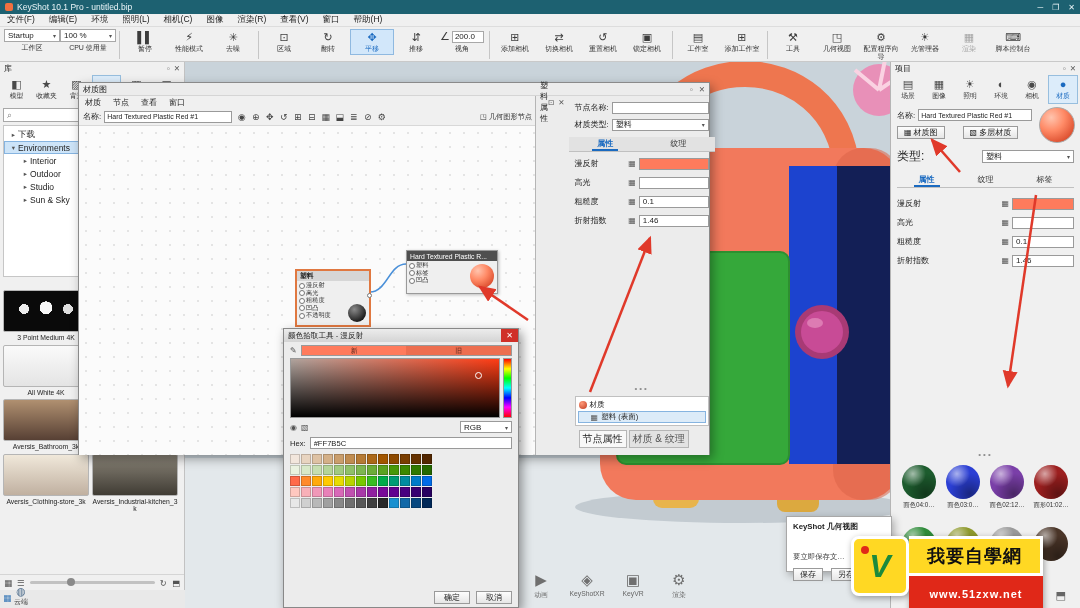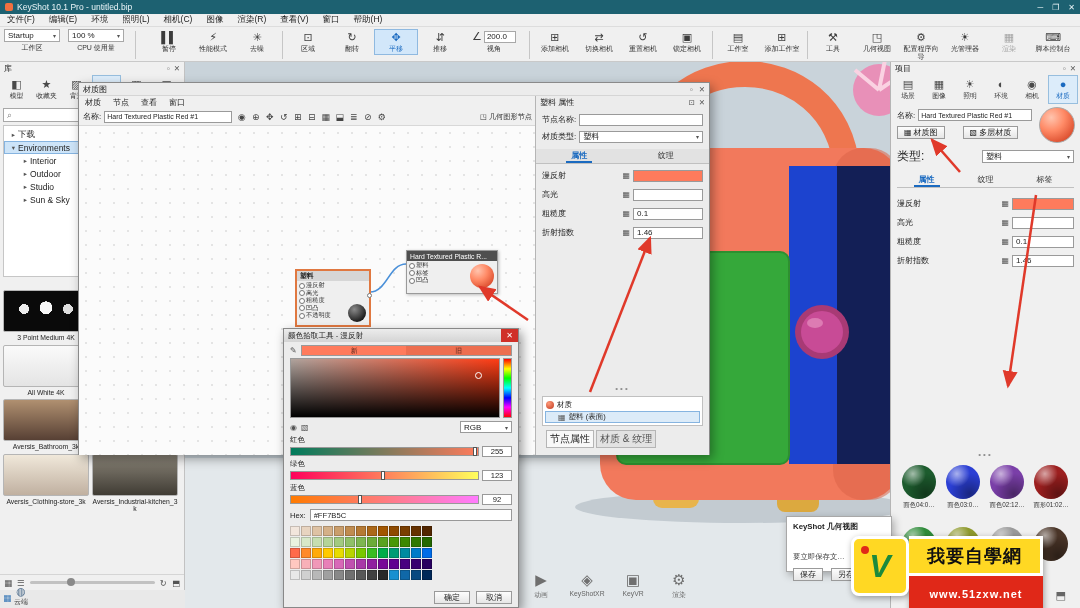--- a/index.html
+++ b/index.html
@@ -9,21 +9,21 @@
 
 
 .titlebar{position:absolute;left:0;top:0;width:1080px;height:14px;background:#1d6171;color:#eaf5f8;
           display:flex;align-items:center;padding:0 5px;font-size:8.5px;z-index:30}
 .titlebar .logo{width:8px;height:8px;border-radius:2px;background:#f07040;margin-right:4px}
 .titlebar .wctrl{margin-left:auto;display:flex;gap:9px;font-size:8px}
 .menubar{position:absolute;left:0;top:14px;width:1080px;height:13px;background:#f0f0f0;border-bottom:1px solid #ddd;
          display:flex;align-items:center;z-index:30}
 .menubar span{padding:0 7px;font-size:8.5px;color:#222}
 .toolbar{position:absolute;left:0;top:27px;width:1080px;height:35px;background:#f0f0f0;border-bottom:1px solid #c9c9c9;
-         display:flex;align-items:flex-start;padding:2px 4px;gap:8px;z-index:30}
+         display:flex;align-items:flex-start;padding:2px 4px;gap:0;z-index:30}
 .tb-drop{display:flex;flex-direction:column;align-items:center;width:56px;gap:1px}
 .tb-select{width:100%;height:13px;background:#fff;border:1px solid #a8a8a8;display:flex;align-items:center;
            padding:0 3px;font-size:8px;color:#222}
 .tb-select .caret{margin-left:auto;font-size:6px;color:#555}
 .tb-caption{font-size:7px;color:#333}
 .tb-items{display:flex;align-items:flex-start}
 .tb-item{min-width:30px;max-width:44px;display:flex;flex-direction:column;align-items:center;padding:1px 2px;gap:1px;border:1px solid transparent}
 .tb-item .g{font-size:11px;line-height:13px;color:#3c3c3c}
 .tb-item .l{font-size:7px;line-height:7.5px;text-align:center;color:#333;white-space:normal;width:40px}
 .tb-item.sel{background:#d2e7fa;border:1px solid #8fb9e0}
@@ -145,21 +145,21 @@
 .node-head{height:10px;background:#d6d6d6;font-size:6.8px;font-weight:bold;display:flex;align-items:center;padding:0 3px;
            overflow:hidden;white-space:nowrap}
 .node-head.dark{background:#4f4f4f;color:#fff;font-weight:normal}
 .pin{position:relative;font-size:6.2px;line-height:7.5px;padding-left:9px;color:#333;white-space:nowrap}
 .pin::before{content:"";position:absolute;left:2px;top:1.5px;width:4px;height:4px;border-radius:50%;background:#fff;border:1px solid #777}
 .node-sphere{position:absolute;border-radius:50%}
 .out-dot{position:absolute;right:-3px;top:22px;width:5px;height:5px;border-radius:50%;background:#fff;border:1px solid #777}
 
 
 .pp-panel{position:absolute;right:0;top:13px;width:174px;height:359px;background:#ececec;border-left:1px solid #b5b5b5;
-          display:flex;flex-direction:column;padding:0 0 2px 0}
+          display:flex;flex-direction:row;padding:0 0 2px 0}
 .pp-body{padding:3px 6px;display:flex;flex-direction:column;flex:1}
 .pp-row{display:flex;align-items:center;gap:3px;height:17px}
 .pp-row .lbl{font-size:8px;white-space:nowrap}
 .pp-row input{flex:1;height:12px;border:1px solid #9a9a9a;font-size:7px;padding:0 2px;min-width:0}
 .pp-tabs{display:flex;justify-content:space-around;background:#e2e2e2;border-bottom:1px solid #c0c0c0;height:15px;margin:4px -6px 2px}
 .pp-swatch{width:70px;height:12px;border:1px solid #9a9a9a}
 .pp-valbox{width:70px;height:12px;background:#fff;border:1px solid #9a9a9a;font-size:8px;display:flex;align-items:center;padding:0 3px}
 .pp-tree{background:#fff;border:1px solid #c0c0c0;margin:2px 0;padding:2px}
 .pp-tree .trow{height:12px;display:flex;align-items:center;gap:3px;font-size:7.5px;border:1px solid transparent}
 .pp-tree .trow .ball{width:8px;height:8px;border-radius:50%;background:radial-gradient(circle at 35% 30%, #ff9a7a, #c03a20)}
@@ -891,52 +891,20 @@
       <div class="cp-hue"></div>
     </div>
     <div class="cp-mode">
       <span class="g">◉</span>
       <span class="g">▧</span>
       <span class="selbox">
         <span>RGB</span>
         <span class="caret">▾</span>
       </span>
     </div>
-    <div>
-
-        <div class="sl-group grad-r h100">
-          <div class="sl-label">红色</div>
-          <div class="sl-row">
-            <div class="sl-bar">
-              <span class="sl-handle"></span>
-            </div>
-            <div class="sl-value">255</div>
-          </div>
-        </div>
-
-        <div class="sl-group grad-g h48">
-          <div class="sl-label">绿色</div>
-          <div class="sl-row">
-            <div class="sl-bar">
-              <span class="sl-handle"></span>
-            </div>
-            <div class="sl-value">123</div>
-          </div>
-        </div>
-
-        <div class="sl-group grad-b h36">
-          <div class="sl-label">蓝色</div>
-          <div class="sl-row">
-            <div class="sl-bar">
-              <span class="sl-handle"></span>
-            </div>
-            <div class="sl-value">92</div>
-          </div>
-        </div>
-      </div>
     <div class="cp-hex">
       <span class="lbl">Hex:</span>
       <input value="#FF7B5C" style="">
     </div>
     <div class="cp-palette">
 
     <span style="background: rgb(242, 230, 220);"></span>
         <span style="background: rgb(232, 212, 192);"></span>
         <span style="background: rgb(222, 194, 164);"></span>
         <span style="background: rgb(212, 176, 136);"></span>

